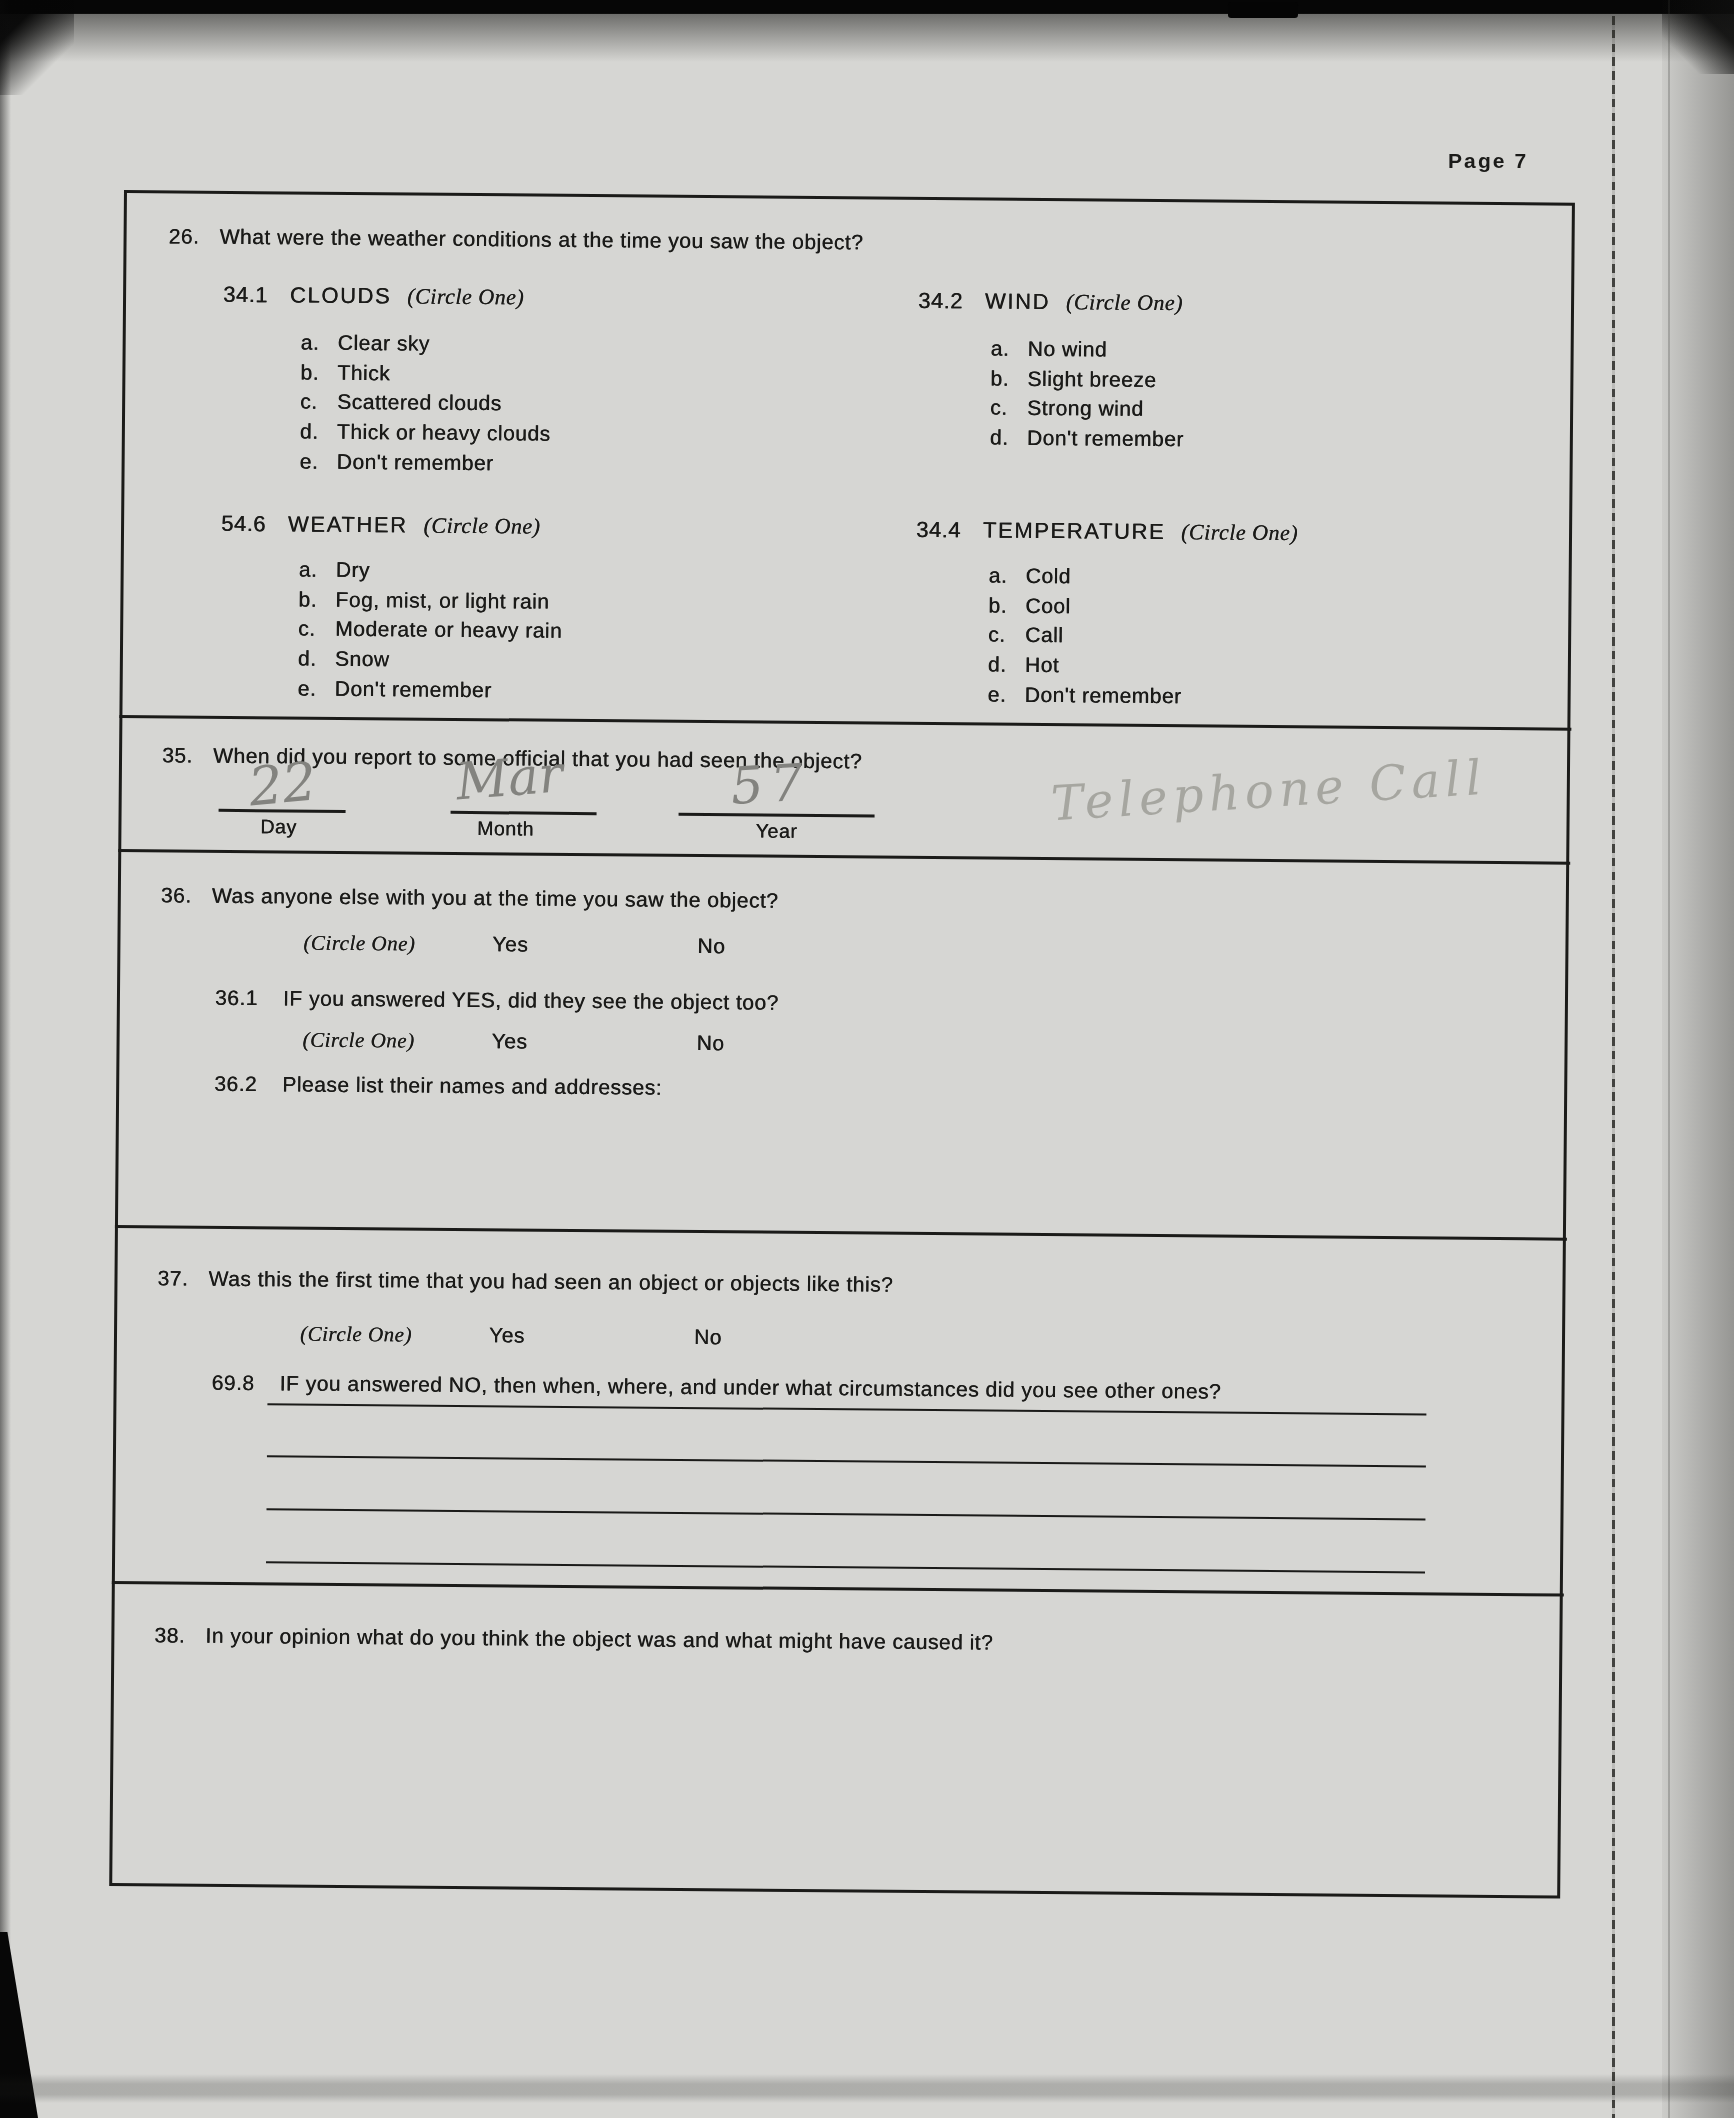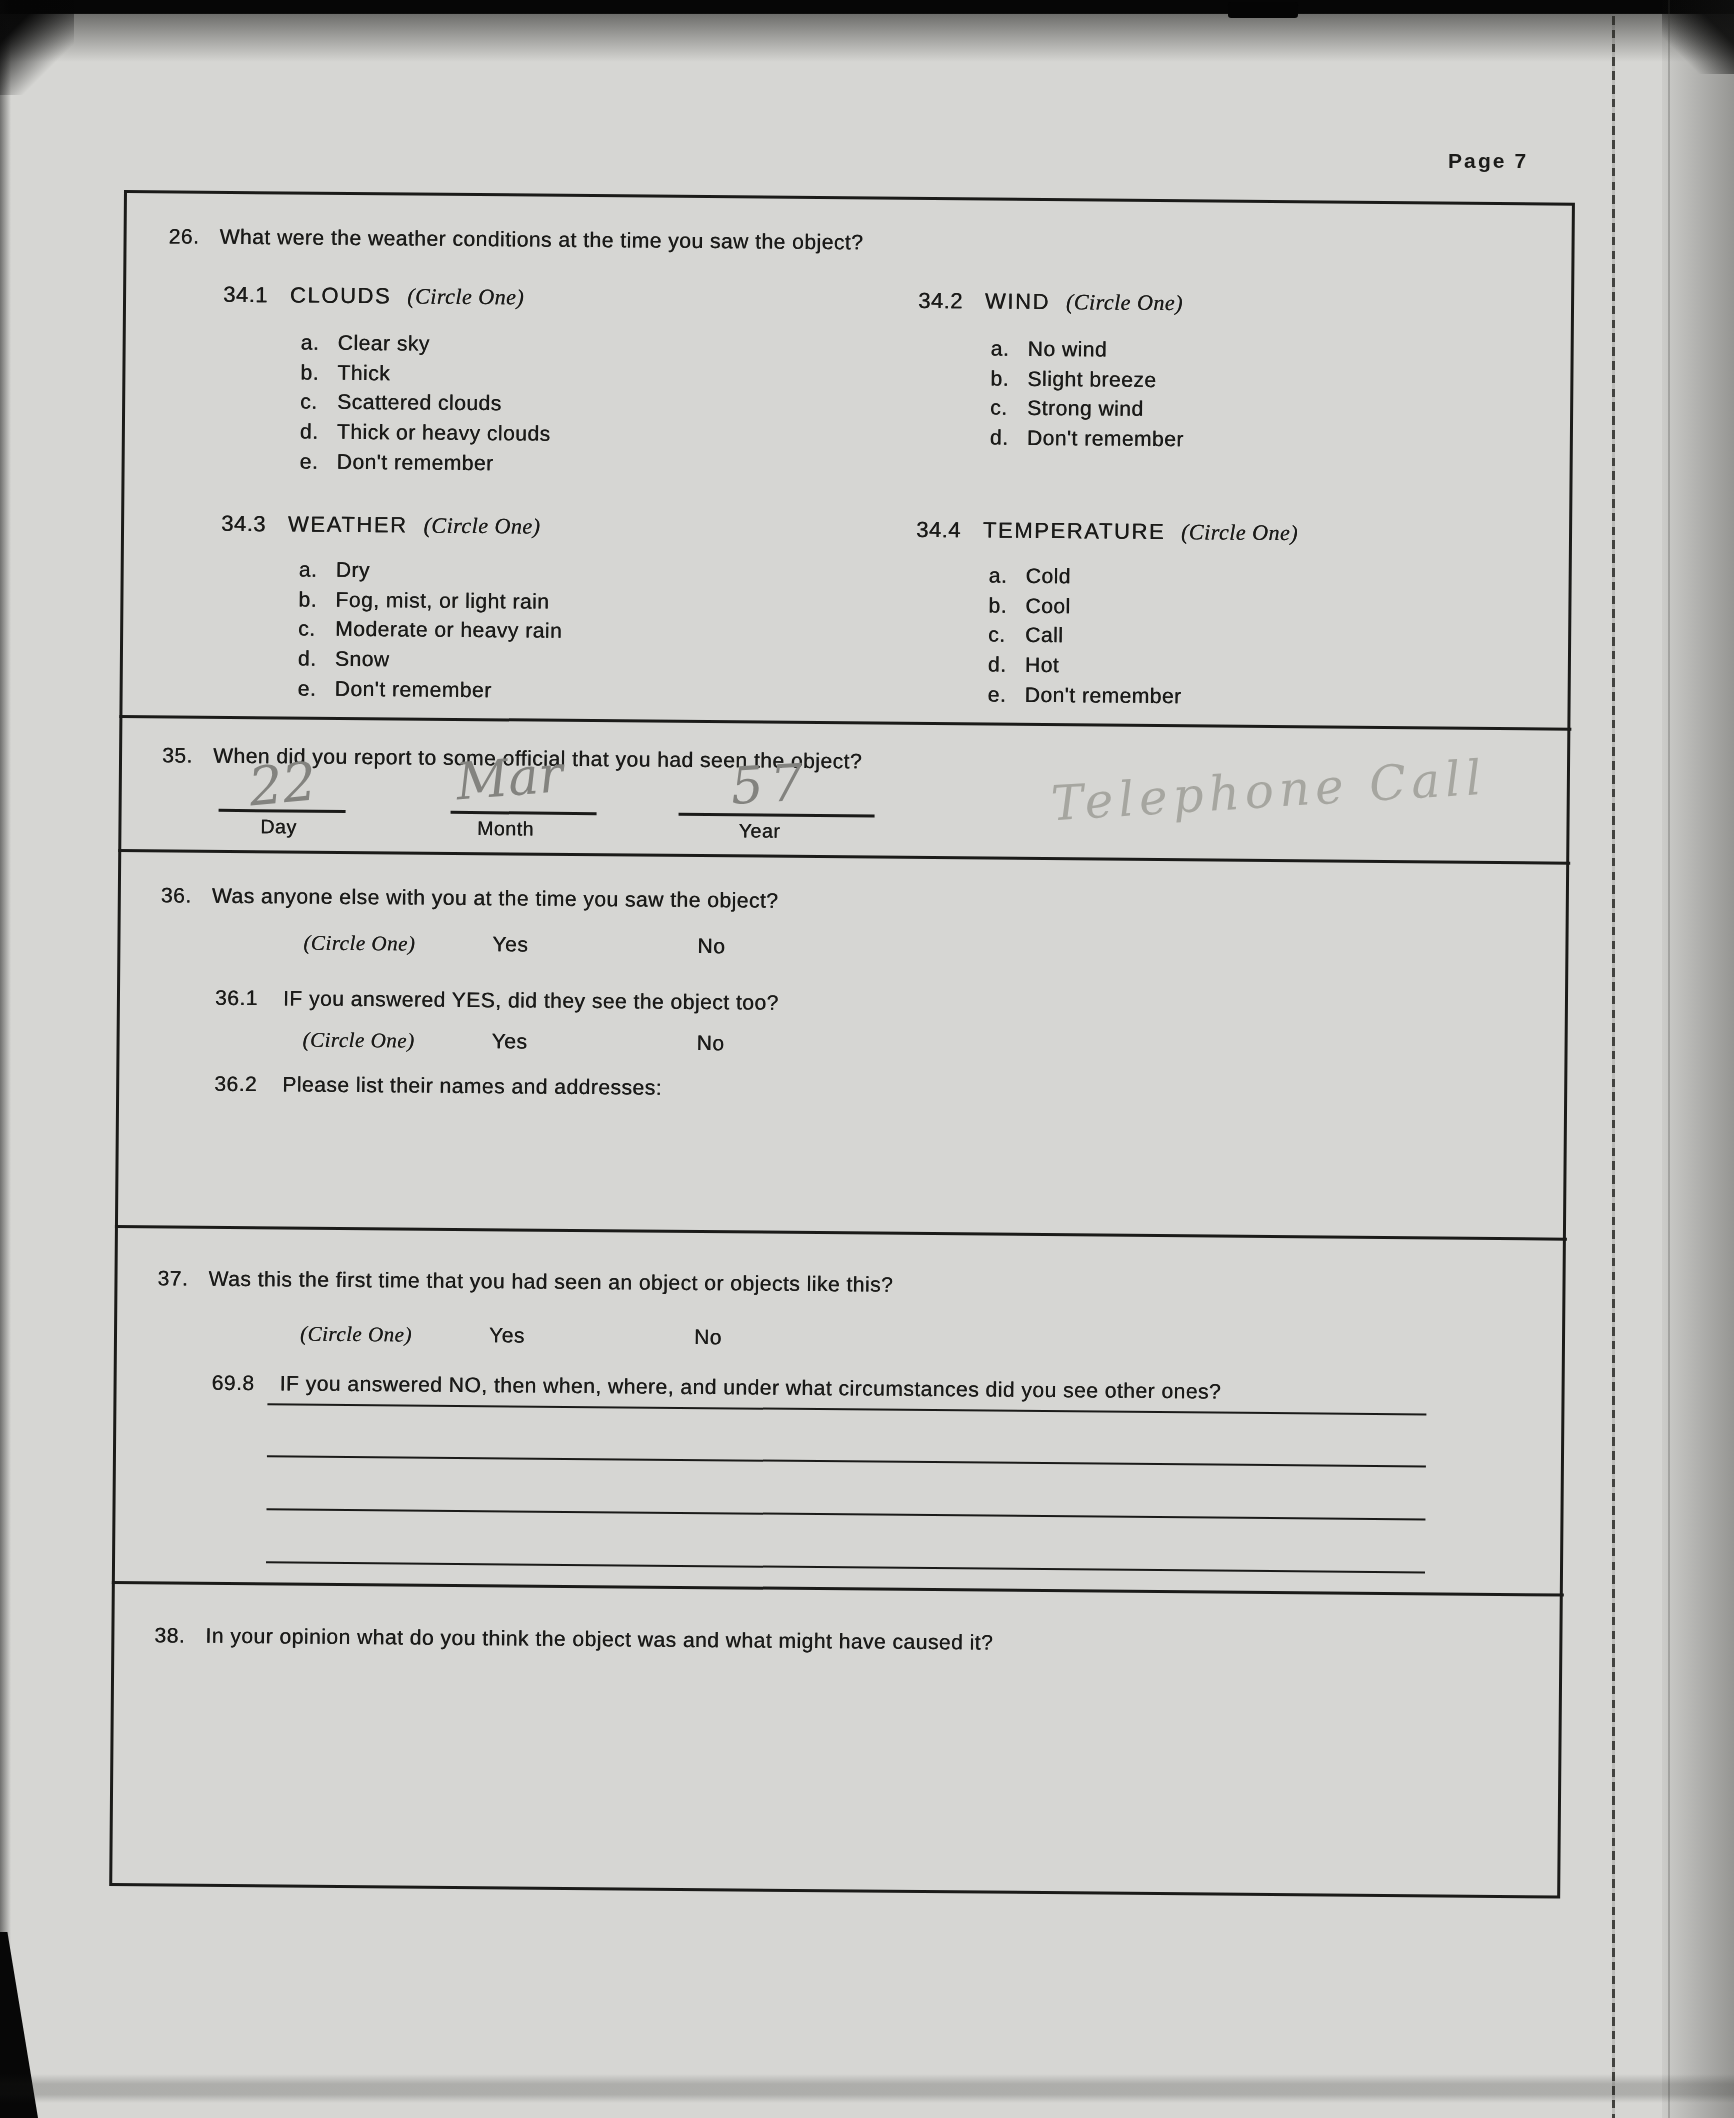--- a/index.html
+++ b/index.html
@@ -136,21 +136,21 @@
     <div class="t opt" style="left:865px;top:195px">
       <span class="letter">c.</span>
       <span>Strong wind</span>
     </div>
     <div class="t opt" style="left:865px;top:225px">
       <span class="letter">d.</span>
       <span>Don't remember</span>
     </div>
 
     <div class="t subhead" style="left:97px;top:317px">
-      <span class="subnum">34.3</span>
+      <span class="subnum">54.6</span>
       <span class="subtitle">WEATHER</span>
       <span class="co">(Circle One)</span>
     </div>
     <div class="t opt" style="left:175px;top:363px">
       <span class="letter">a.</span>
       <span>Dry</span>
     </div>
     <div class="t opt" style="left:175px;top:393px">
       <span class="letter">b.</span>
       <span>Fog, mist, or light rain</span>
@@ -198,21 +198,21 @@
 
     <div class="t qrow" style="left:40px;top:550px">
       <span class="qnum">35.</span>
       <span>When did you report to some official that you had seen the object?</span>
     </div>
     <div class="fline" style="left:97px;width:127px"></div>
     <div class="fline" style="left:329px;width:146px"></div>
     <div class="fline" style="left:557px;width:196px"></div>
     <div class="flabel" style="left:157px">Day</div>
     <div class="flabel" style="left:384px">Month</div>
-    <div class="flabel" style="left:638px">Year</div>
+    <div class="flabel" style="left:655px">Year</div>
     <div class="hw hw-day">22</div>
     <div class="hw hw-month">Mar</div>
     <div class="hw hw-year">57</div>
     <div class="hw hw-note">Telephone Call</div>
 
     <div class="hr" style="top:656px"></div>
 
     <div class="t qrow" style="left:40px;top:690px">
       <span class="qnum">36.</span>
       <span>Was anyone else with you at the time you saw the object?</span>

